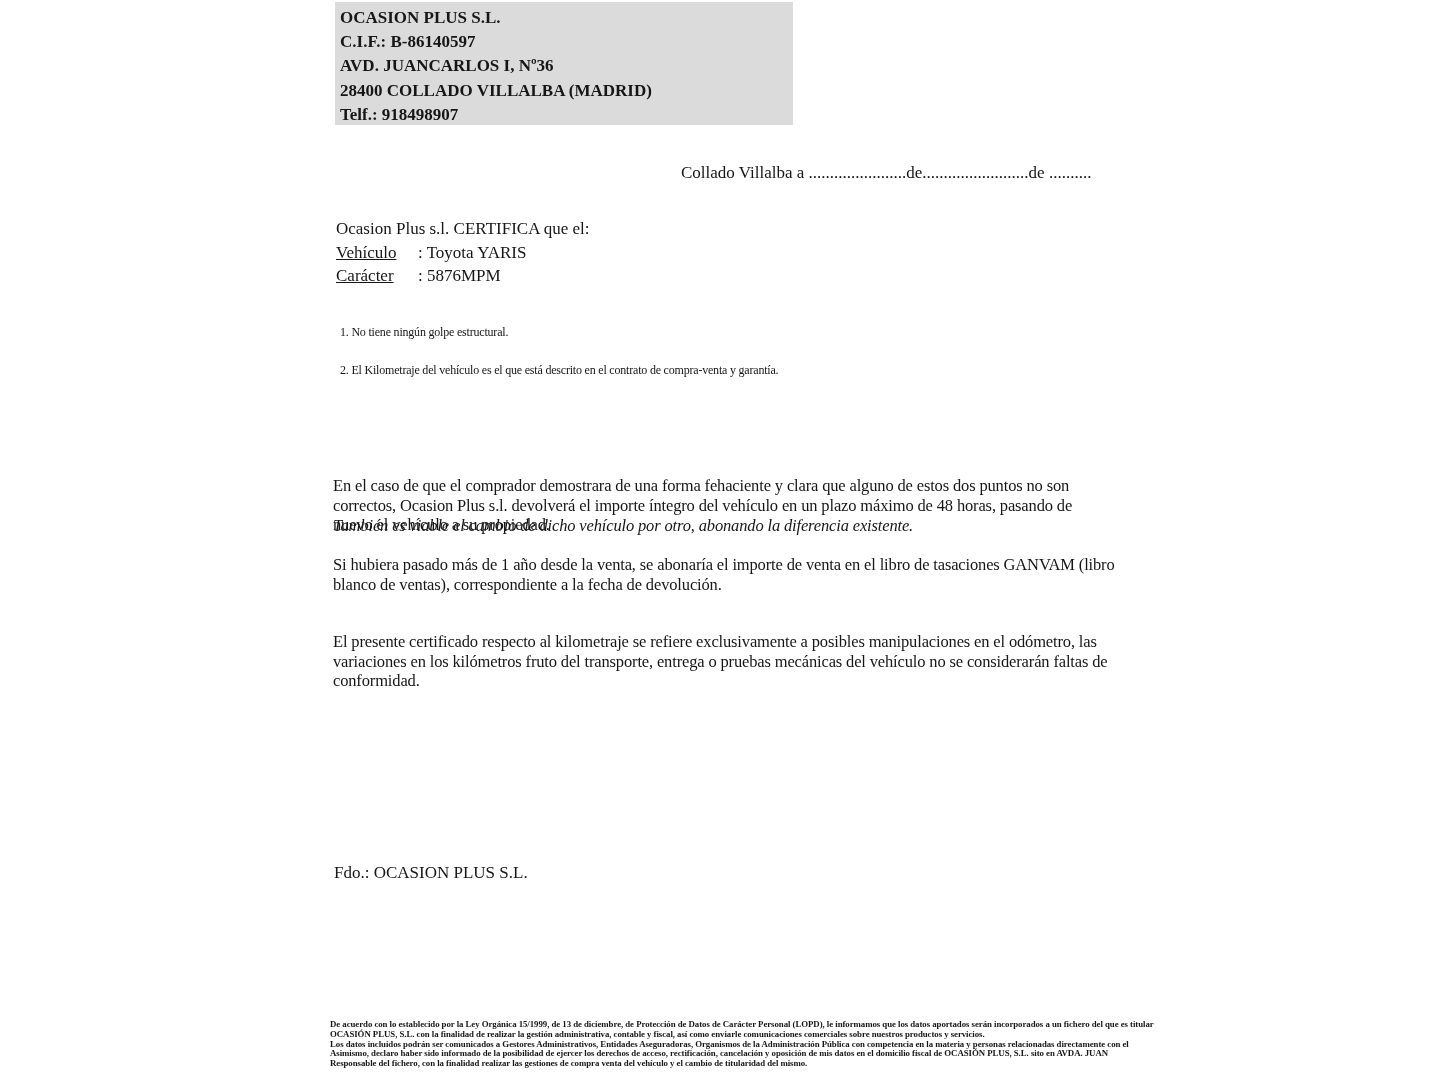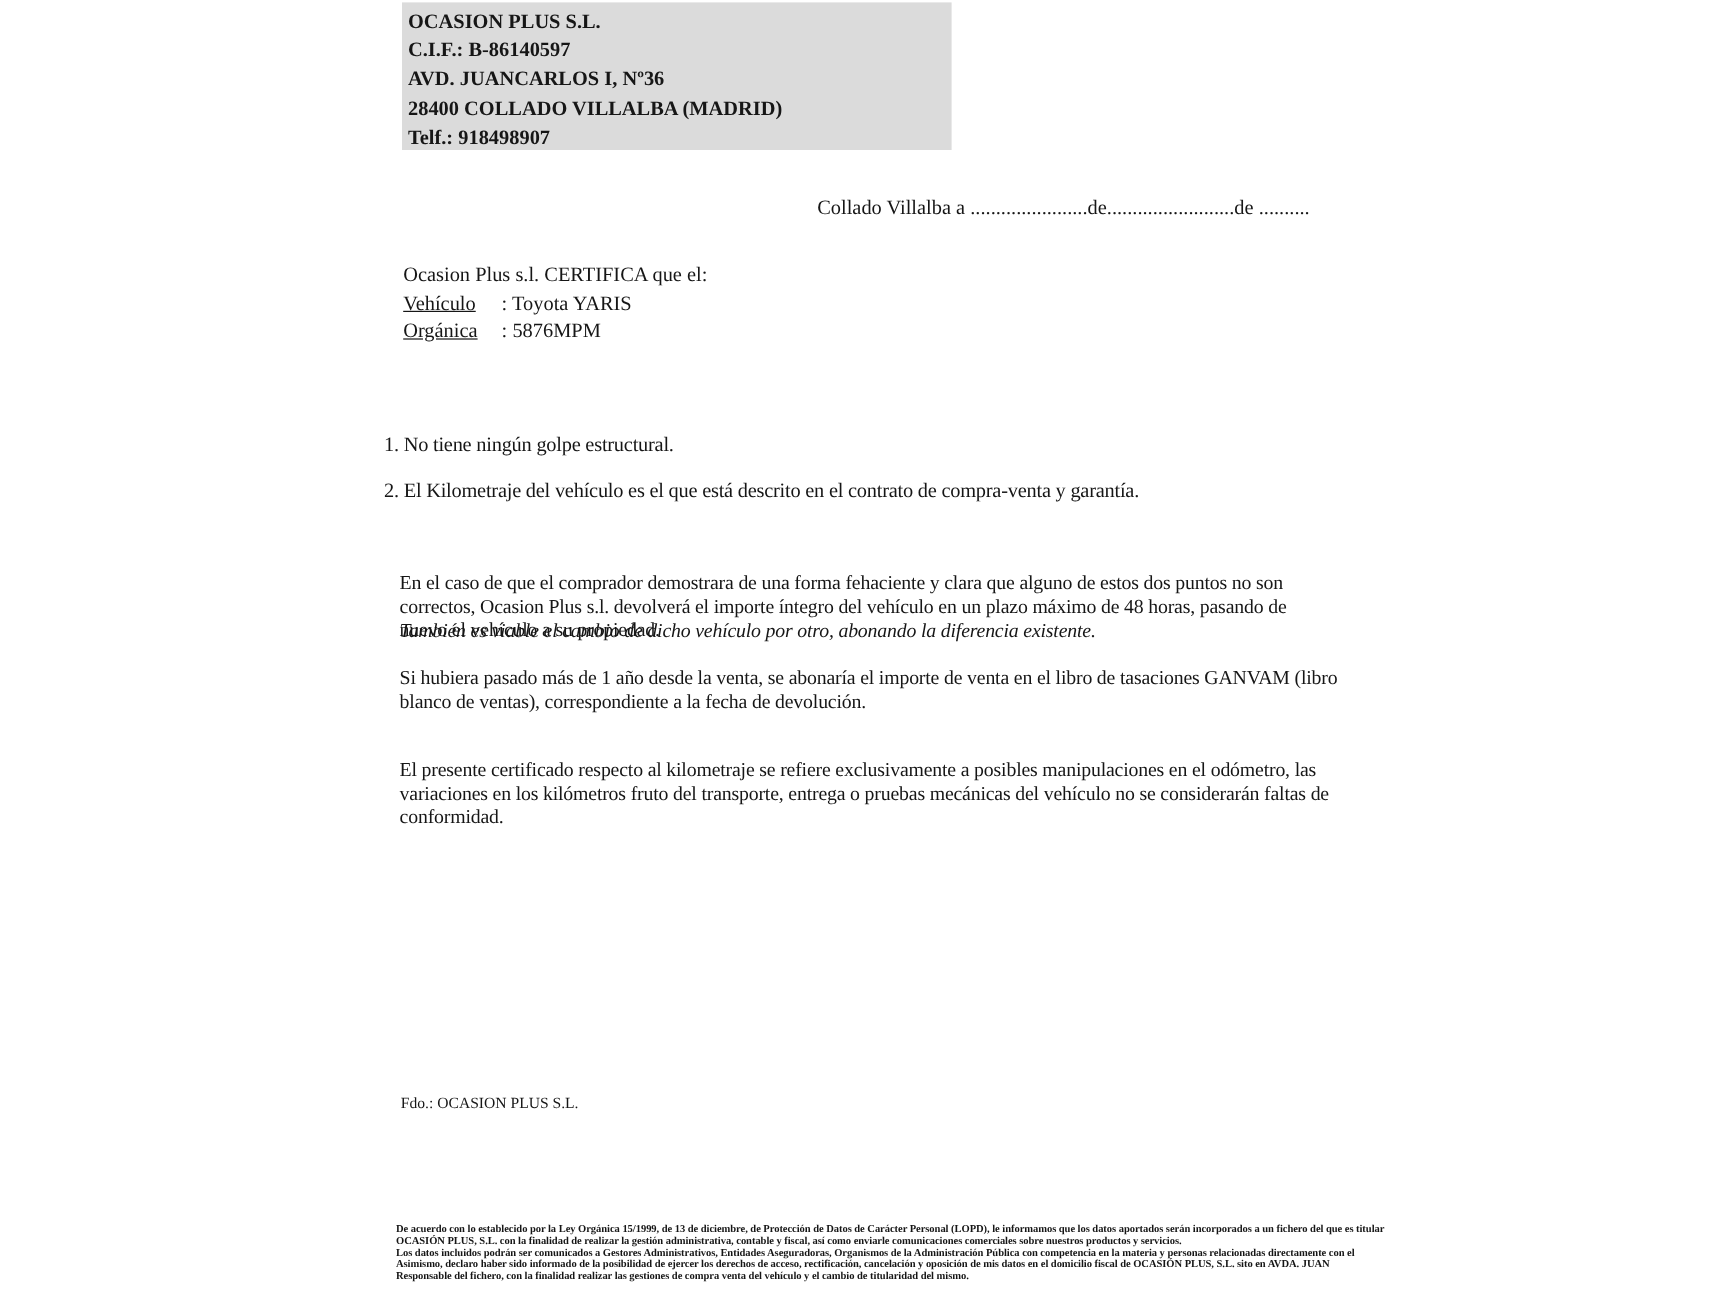--- a/index.html
+++ b/index.html
@@ -49,46 +49,45 @@
   .cert-field .flabel {
     display: inline-block;
     width: 82px;
     text-decoration: underline;
   }
   .cert-field .fsep {
     display: inline;
   }
   .point {
     position: absolute;
-    left: 320px;
-    font-size: 17px;
+    left: 340px;
+    font-size: 12px;
     white-space: nowrap;
     letter-spacing: -0.2px;
-    margin-top: 36px;
   }
   .point-1 { top: 325px; }
   .point-2 { top: 363px; }
   .para {
     position: absolute;
     left: 333px;
     width: 782px;
     font-size: 16.5px;
     line-height: 19.6px;
     letter-spacing: -0.15px;
     text-align: left;
   }
   .para-1 { top: 440px; margin-top: 36px; }
   .para-2 { top: 516px; font-style: italic; }
   .para-3 { top: 555px; }
   .para-4 { top: 612px; margin-top: 20px; }
   .signature {
     position: absolute;
     left: 334px;
-    top: 911px;
-    font-size: 13px;
+    top: 863px;
+    font-size: 17px;
     white-space: nowrap;
   }
   .legal {
     position: absolute;
     left: 330px;
     top: 1020px;
     width: 790px;
     font-weight: bold;
   }
   .legal .lline {
@@ -109,21 +108,21 @@
     <div class="hline">AVD. JUANCARLOS I, Nº36</div>
     <div class="hline">28400 COLLADO VILLALBA (MADRID)</div>
     <div class="hline">Telf.: 918498907</div>
   </div>
 
   <div class="date-line">Collado Villalba a .......................de.........................de ..........</div>
 
   <div class="cert-block">
     <div>Ocasion Plus s.l. CERTIFICA que el:</div>
     <div class="cert-field"><span class="flabel">Vehículo</span><span class="fsep">: </span><span>Toyota YARIS</span></div>
-    <div class="cert-field"><span class="flabel">Orgánica</span><span class="fsep">: </span><span>5876MPM</span></div>
+    <div class="cert-field"><span class="flabel">Carácter</span><span class="fsep">: </span><span>5876MPM</span></div>
   </div>
 
   <div class="point point-1">1. No tiene ningún golpe estructural.</div>
   <div class="point point-2">2. El Kilometraje del vehículo es el que está descrito en el contrato de compra-venta y garantía.</div>
 
   <div class="para para-1">En el caso de que el comprador demostrara de una forma fehaciente y clara que alguno de estos dos puntos no son correctos, Ocasion Plus s.l. devolverá el importe íntegro del vehículo en un plazo máximo de 48 horas, pasando de nuevo el vehículo a su propiedad.</div>
   <div class="para para-2">También es viable el cambio de dicho vehículo por otro, abonando la diferencia existente.</div>
   <div class="para para-3">Si hubiera pasado más de 1 año desde la venta, se abonaría el importe de venta en el libro de tasaciones GANVAM (libro blanco de ventas), correspondiente a la fecha de devolución.</div>
   <div class="para para-4">El presente certificado respecto al kilometraje se refiere exclusivamente a posibles manipulaciones en el odómetro, las variaciones en los kilómetros fruto del transporte, entrega o pruebas mecánicas del vehículo no se considerarán faltas de conformidad.</div>
 

